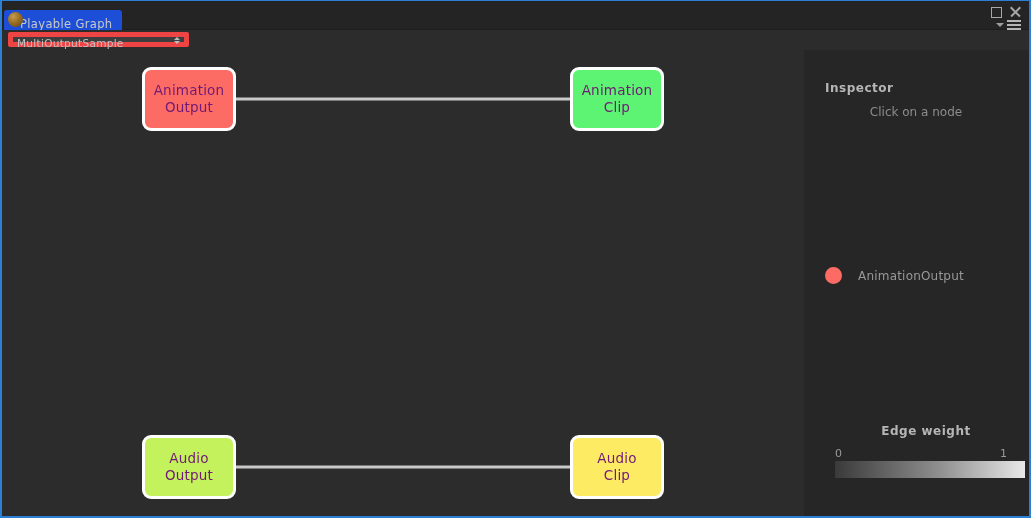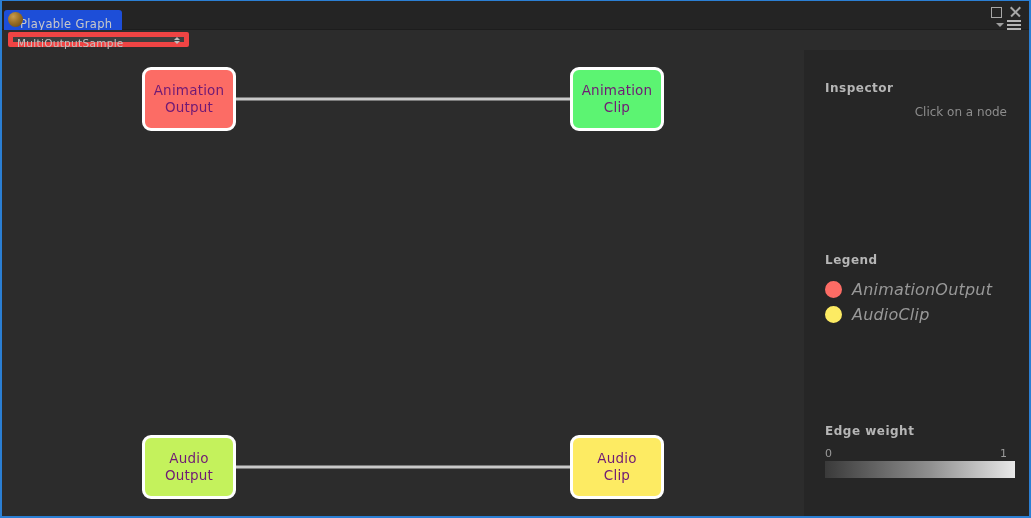--- a/index.html
+++ b/index.html
@@ -180,45 +180,44 @@
     font-weight: bold;
     letter-spacing: .5px;
   }
 
   .inspector { position: absolute; left: 21px; top: 13px; right: 12px; margin-top: 18px; }
   .inspector-hint {
     margin-top: 9px;
     color: #8d8d8d;
     font-size: 12px;
     line-height: 16px;
-    text-align: right;
+    text-align: center;
     padding-right: 10px;
   }
 
   .legend { position: absolute; left: 21px; top: 203px; right: 12px; }
   .legend-list { margin-top: 10px; }
   .legend-row {
     display: flex;
     align-items: center;
     height: 25px;
   }
   .legend-dot {
     width: 17px; height: 17px;
     border-radius: 50%;
     flex: 0 0 auto;
   }
   .legend-label {
-    margin-left: 10px;
+    margin-left: 16px;
     color: #989898;
-    font-size: 16px;
+    font-size: 12px;
     letter-spacing: .2px;
-    font-style: italic;
-  }
-
-  .edgeweight { position: absolute; left: 21px; top: 374px; right: 12px; }
+  }
+
+  .edgeweight { position: absolute; left: 31px; top: 374px; right: 12px; text-align: center; }
   .ew-scale {
     position: relative;
     margin-top: 9px;
     height: 14px;
     color: #9a9a9a;
     font-size: 11px;
   }
   .ew-scale .lo { position: absolute; left: 0; top: 0; }
   .ew-scale .hi { position: absolute; right: 10px; top: 0; }
   .ew-bar {
@@ -299,29 +298,24 @@
   <div class="panel">
 
     <div class="inspector">
       <div class="sec-title">Inspector</div>
       <div class="inspector-hint">
         <div>Click on a node</div>
       </div>
     </div>
 
     <div class="legend">
-      <div class="sec-title">Legend</div>
       <div class="legend-list" id="legend-list">
           <div class="legend-row">
             <span class="legend-dot" style="background: rgb(252, 108, 101); border: 2px solid rgb(252, 108, 101);"></span>
             <span class="legend-label">AnimationOutput</span>
-          </div>
-          <div class="legend-row">
-            <span class="legend-dot" style="background: rgb(253, 235, 99); border: 2px solid rgb(253, 235, 99);"></span>
-            <span class="legend-label">AudioClip</span>
           </div>
         </div>
     </div>
 
     <div class="edgeweight">
       <div class="sec-title">Edge weight</div>
       <div class="ew-scale">
         <span class="lo">0</span>
         <span class="hi">1</span>
       </div>

